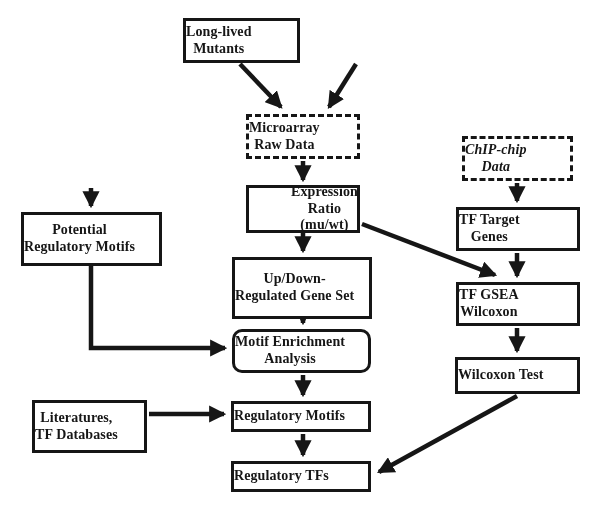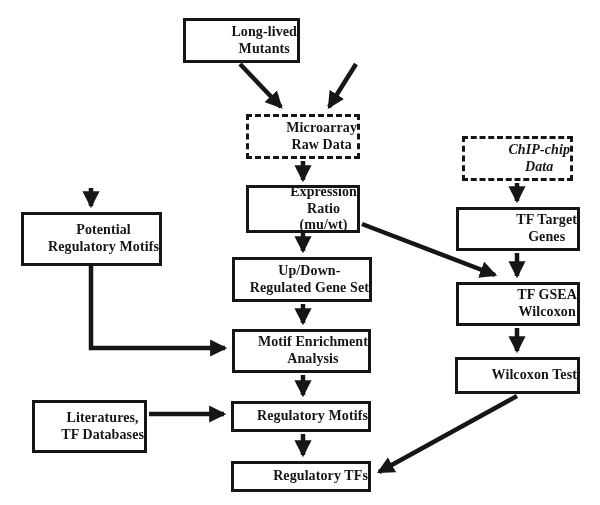--- a/index.html
+++ b/index.html
@@ -4,21 +4,21 @@
 <style>
   html,body { margin:0; padding:0; background:#ffffff; }
   #canvas {
     position:relative; width:600px; height:505px; background:#ffffff;
     font-family:"Liberation Serif","DejaVu Serif",serif; overflow:hidden;
   }
   #arrow-layer { position:absolute; left:0; top:0; width:600px; height:505px; }
   .node {
     position:absolute; box-sizing:border-box;
     border:3px solid #161616; background:#ffffff;
-    display:flex; align-items:center; justify-content:flex-end;
+    display:flex; align-items:center; justify-content:flex-start;
     text-align:center; color:#161616;
     font-weight:bold; font-size:14px; line-height:1.2;
     white-space:pre-line; letter-spacing:0.1px;
   }
   .node.dashed { border-style:dashed; }
   .edge { stroke:#161616; stroke-width:4.5; fill:none; }
 </style>
 </head>
 <body>
 
@@ -52,23 +52,23 @@
   <div class="node dashed" style="left:246px; top:114px; width:114px; height:45px;"><span>Microarray
 Raw Data</span></div>
   <div class="node" style="left:246px; top:185px; width:114px; height:48px;padding-left:42px;"><span>Expression
 Ratio (mu/wt)</span></div>
   <div class="node" style="left:21px;  top:212px; width:141px; height:54px;"><span>Potential
 Regulatory Motifs</span></div>
   <div class="node dashed" style="left:462px; top:136px; width:111px; height:45px;font-style:italic;"><span>ChIP-chip
 Data</span></div>
   <div class="node" style="left:456px; top:207px; width:124px; height:44px;"><span>TF Target
 Genes</span></div>
-  <div class="node" style="left:232px; top:257px; width:140px; height:45px;"><span>Up/Down-
+  <div class="node" style="left:232px; top:257px; width:140px; height:62px;"><span>Up/Down-
 Regulated Gene Set</span></div>
-  <div class="node" style="left:232px; top:329px; width:139px; height:44px;"><span>Motif Enrichment
+  <div class="node" style="left:232px; top:329px; width:139px; height:44px;border-radius:10px;"><span>Motif Enrichment
 Analysis</span></div>
   <div class="node" style="left:231px; top:401px; width:140px; height:31px;"><span>Regulatory Motifs</span></div>
   <div class="node" style="left:32px;  top:400px; width:115px; height:53px;"><span>Literatures,
 TF Databases</span></div>
   <div class="node" style="left:456px; top:282px; width:124px; height:44px;"><span>TF GSEA
 Wilcoxon</span></div>
   <div class="node" style="left:455px; top:357px; width:125px; height:37px;"><span>Wilcoxon Test</span></div>
   <div class="node" style="left:231px; top:461px; width:140px; height:31px;"><span>Regulatory TFs</span></div>
 
 </div>

